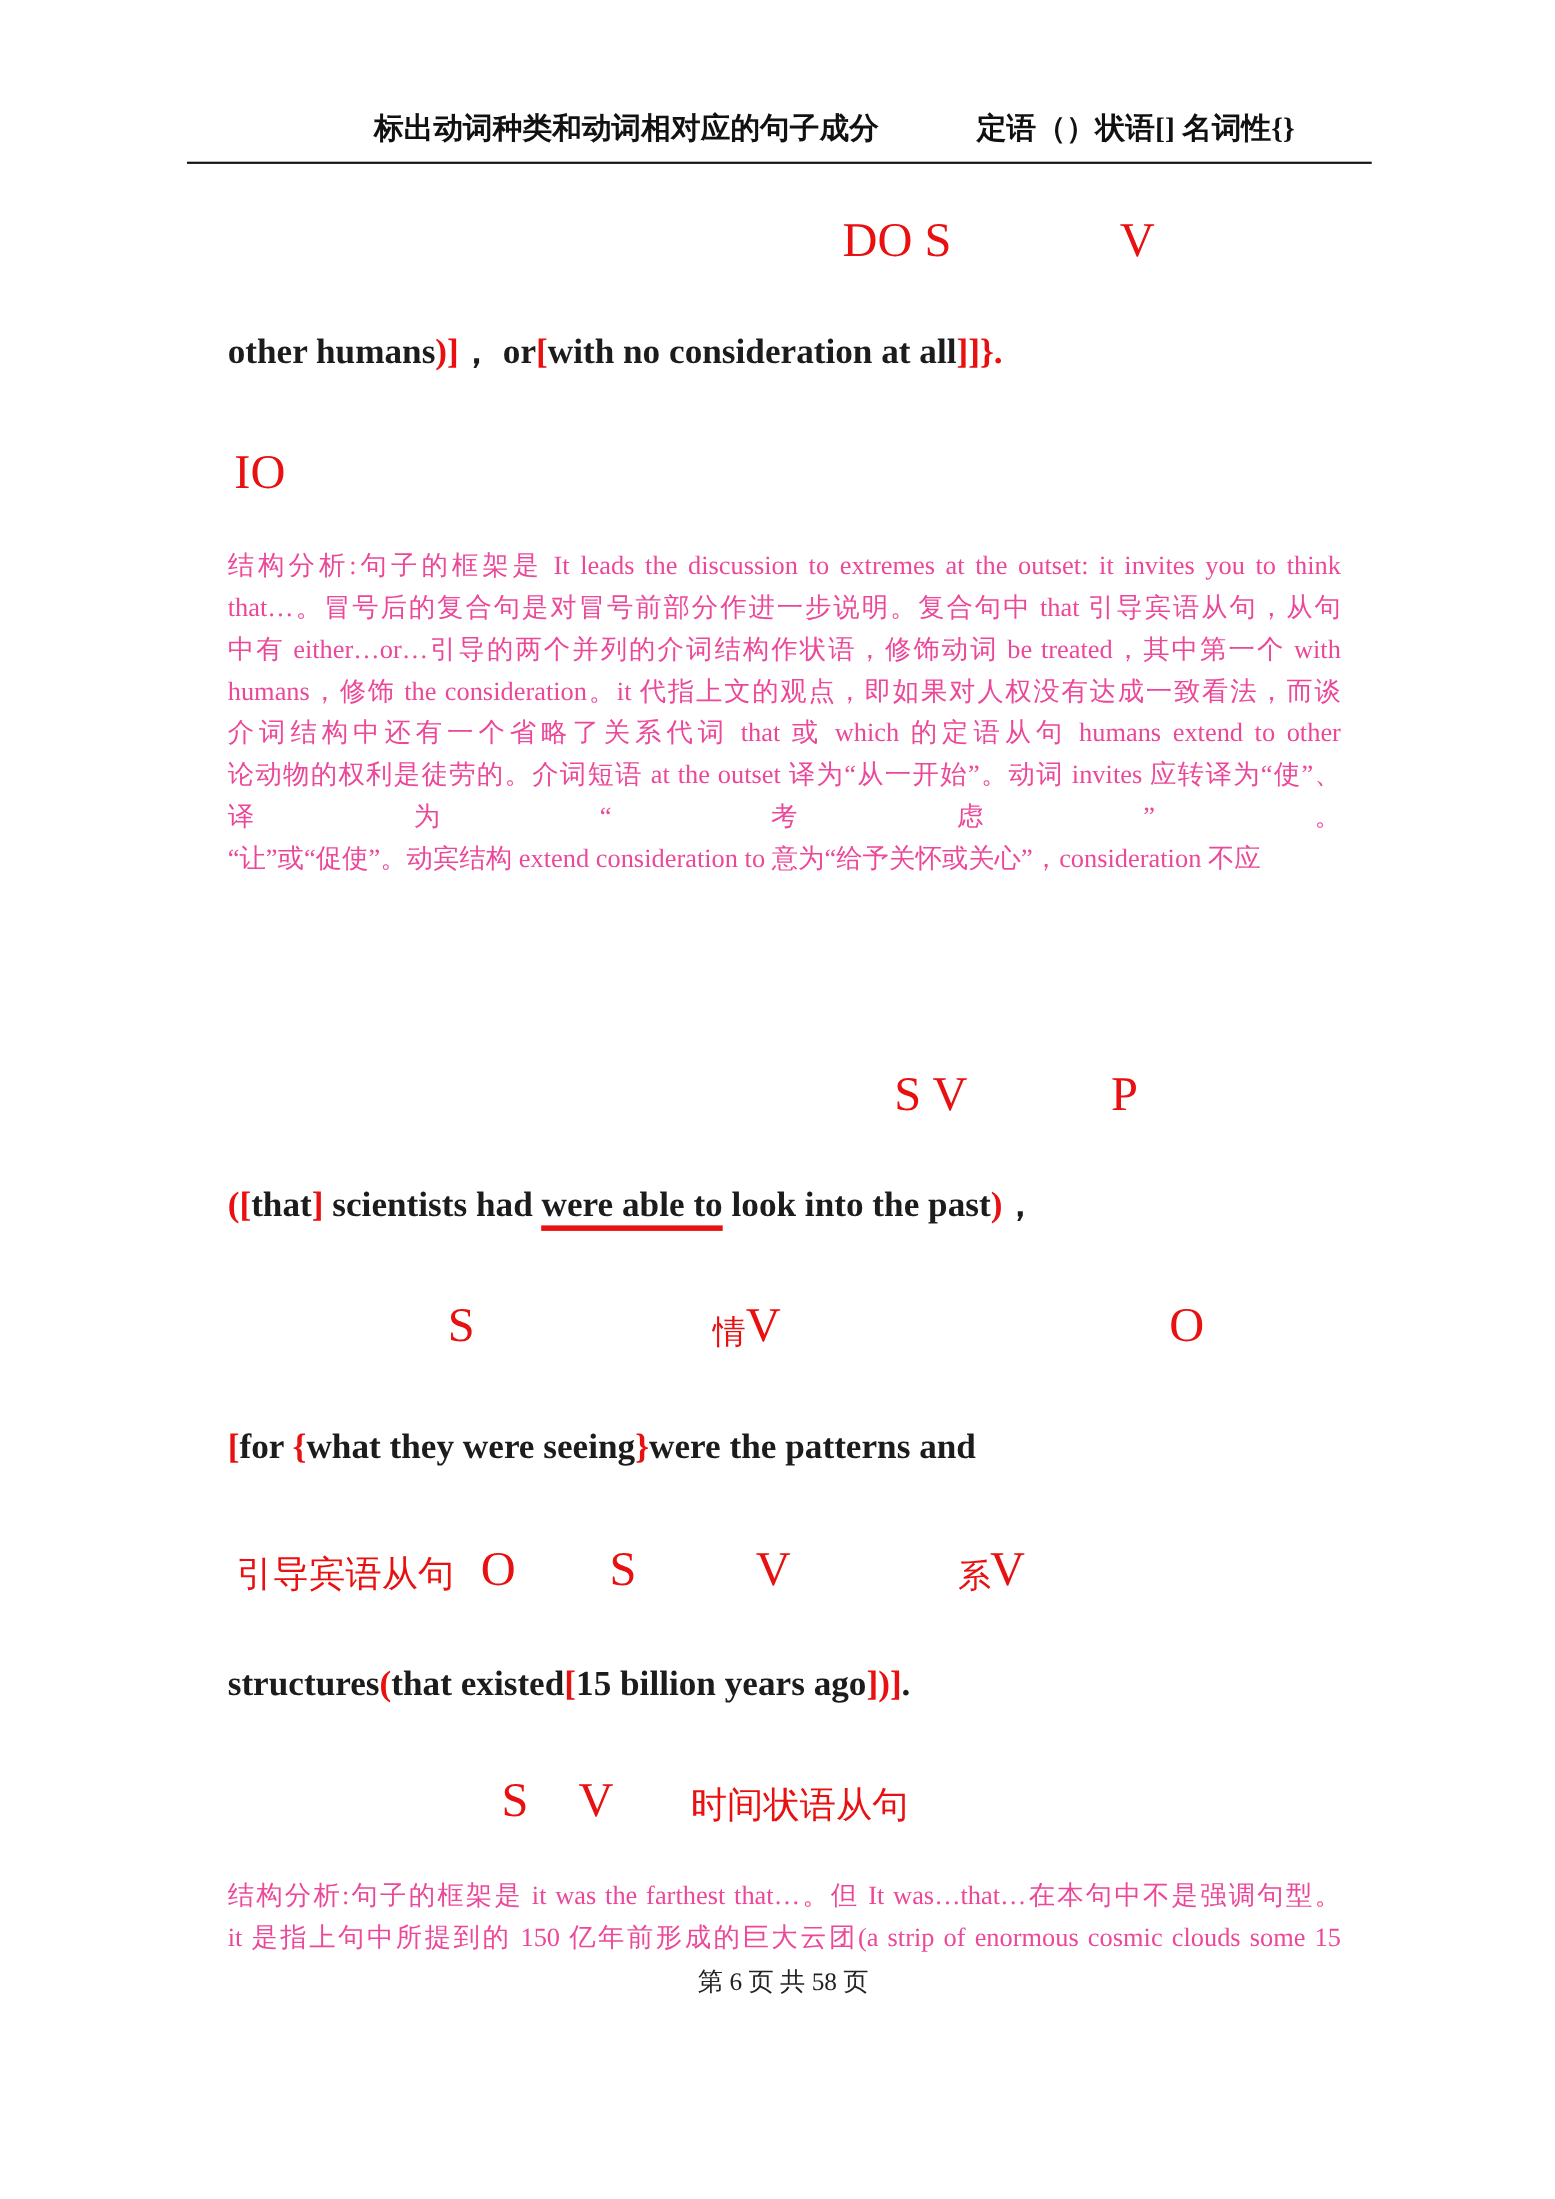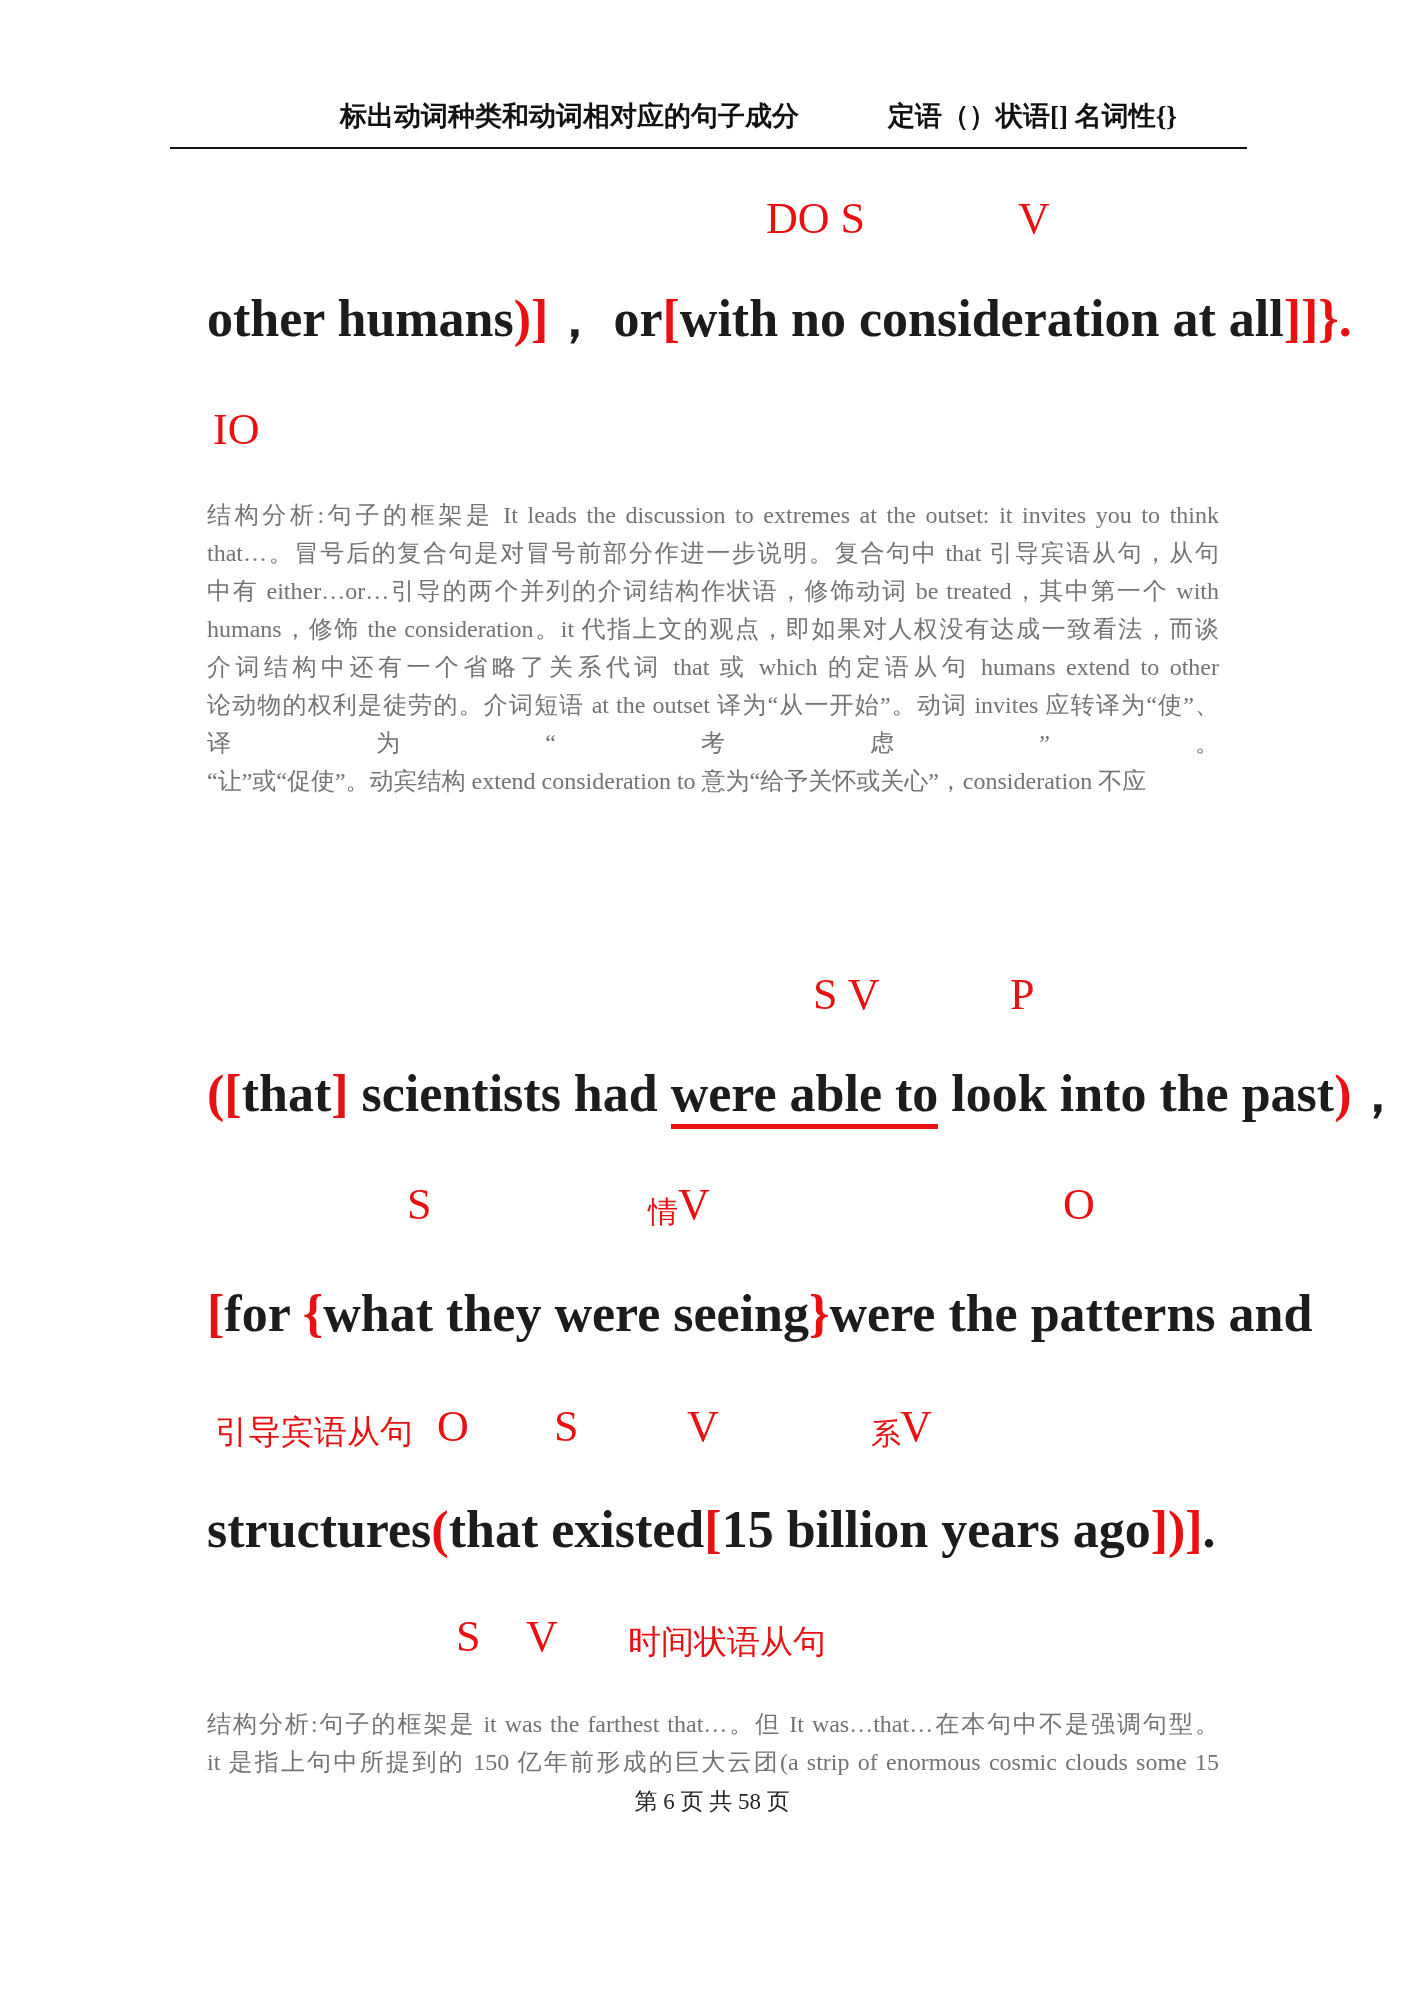--- a/index.html
+++ b/index.html
@@ -48,35 +48,35 @@
     line-height: 1;
     white-space: pre;
     font-family: "Liberation Serif", serif;
     margin-top: 16px;
   }
   .tok.cjk       { font-size: 33px; }
   .tok.cjk-small { font-size: 30px; }
   .bold-line {
     position: absolute;
     left: 207px;
-    font-size: 52px;
+    font-size: 32px;
     line-height: 48px;
     font-weight: bold;
     color: var(--ink);
     white-space: pre;
   }
   .seg.sr { color: var(--red); }
   .seg.sk { color: var(--ink); }
   .seg.su { border-bottom: 5px solid var(--red); padding-bottom: 2px; }
   .para {
     position: absolute;
     left: 207px;
     width: 1012px;
     font-size: 24px;
-    color: #737373;
+    color: #ec4899;
   }
   .pline {
     height: 38px;
     line-height: 38px;
     text-align: justify;
     text-align-last: justify;
     white-space: nowrap;
   }
   .para[data-last-ragged="true"] .pline:last-child {
     text-align-last: left;

